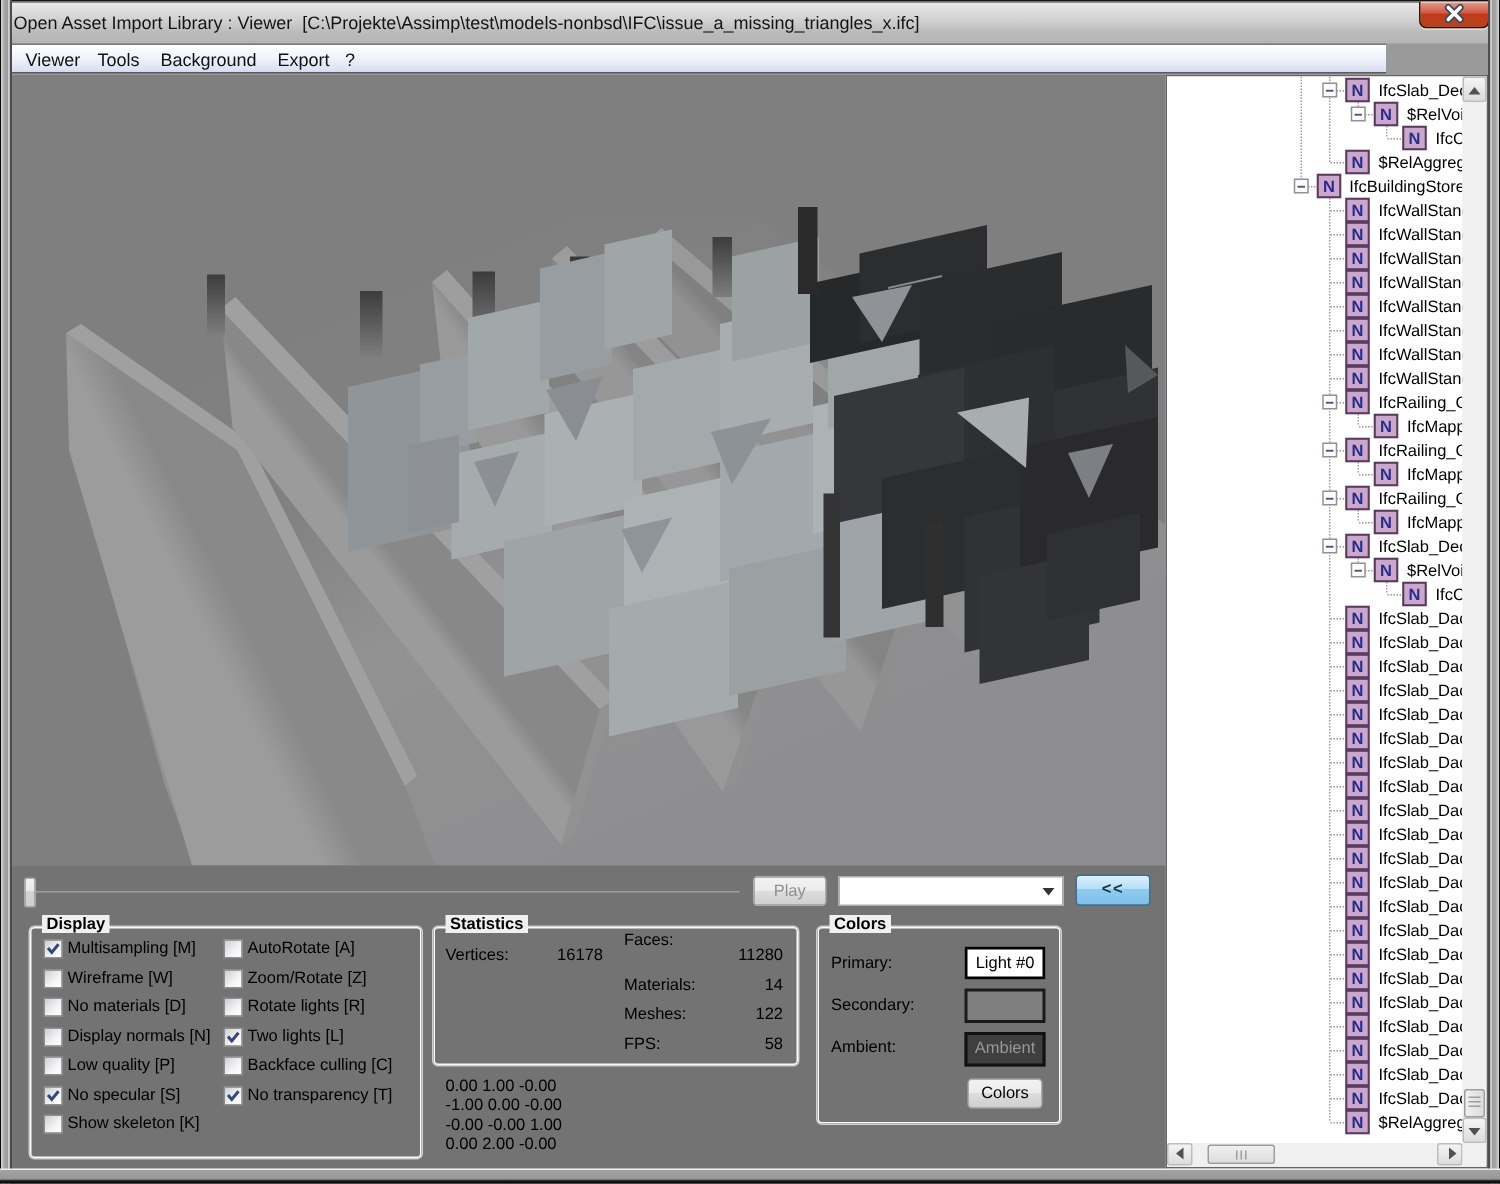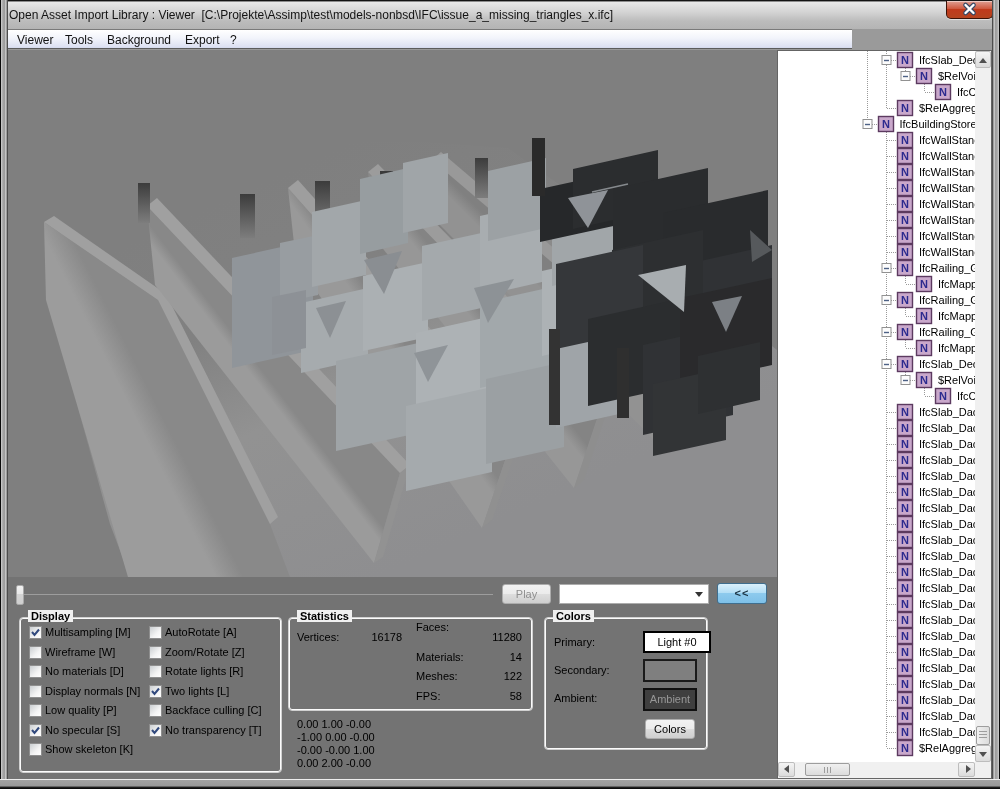--- a/index.html
+++ b/index.html
@@ -22,21 +22,21 @@
 
 
 #lborder { left:0; top:0; width:8px; height:789px;
   background:linear-gradient(90deg,#0b0b0b 0,#0b0b0b 1px,#cfcfcf 1px,#a5a5a5 3px,#9b9b9b 5px,#ededed 6px,#4d4d4d 7px,#4d4d4d 8px); }
 #rborder { left:992px; top:0; width:8px; height:789px;
   background:linear-gradient(270deg,#0b0b0b 0,#0b0b0b 1px,#cfcfcf 1px,#a5a5a5 3px,#9b9b9b 5px,#ededed 6px,#4d4d4d 7px,#4d4d4d 8px); }
 #bborder { left:0; top:779px; width:1000px; height:10px;
   background:linear-gradient(#ededed 0,#ededed 1px,#a2a2a2 1px,#989898 7px,#2e2e2e 8px,#0b0b0b 9px); }
 
 
-#menubar { left:8px; top:29px; width:844px; height:20px;
+#menubar { left:8px; top:29px; width:916px; height:20px;
   background:linear-gradient(#ffffff,#f2f4fb 45%,#dde1f2 92%,#d4d9ee);
   border-top:1px solid #7a7a7a; border-bottom:1px solid #5c5c5c; font-size:12px; color:#111; }
 #menubar span { position:absolute; top:3px; }
 
 
 #viewport { left:8px; top:50px; width:769px; height:527px; background:#7f7f7f; }
 
 
 #treepanel { left:777px; top:50px; width:215px; height:729px; background:#f0f0f0;
   border:1px solid #646464; }
@@ -461,21 +461,21 @@
     <div class="cblabel" style="left:408px;top:112.6px">FPS:</div>
     <div class="cblabel" style="left:474px;top:112.6px;width:40px;text-align:right">58</div>
     <div class="cblabel" style="left:289px;top:140.5px">0.00 1.00 -0.00</div>
     <div class="cblabel" style="left:289px;top:153.5px">-1.00 0.00 -0.00</div>
     <div class="cblabel" style="left:289px;top:166.5px">-0.00 -0.00 1.00</div>
     <div class="cblabel" style="left:289px;top:179.5px">0.00 2.00 -0.00</div>
     <div class="groupbox" style="left:536px;top:40px;width:164px;height:133px">
       <span class="grouplabel">Colors</span>
     </div>
     <div class="cblabel" style="left:546px;top:59px">Primary:</div>
-    <div class="abs" style="left:635px;top:54px;width:68px;height:22px;background:#fff;border:2px solid #000;font-size:11px;text-align:center;line-height:18px">Light #0</div>
+    <div class="abs" style="left:635px;top:54px;width:54px;height:22px;background:#fff;border:2px solid #000;font-size:11px;text-align:center;line-height:18px">Light #0</div>
     <div class="cblabel" style="left:546px;top:87px">Secondary:</div>
     <div class="abs" style="left:635px;top:82px;width:54px;height:23px;background:#7f7f7f;border:2px solid #1a1a1a"></div>
     <div class="cblabel" style="left:546px;top:115px">Ambient:</div>
     <div class="abs" style="left:635px;top:111px;width:54px;height:23px;background:#3f3f3f;border:2px solid #111;font-size:11px;color:#979797;text-align:center;line-height:19px">Ambient</div>
     <div class="btn" style="left:637px;top:142px;width:50px;height:20px;color:#000;line-height:18px">Colors</div>
   </div>
 <div class="abs" style="left:975px;top:51px;width:16px;height:711px;background:#f0f0f0"></div>
 <div class="abs" style="left:975px;top:51px;width:16px;height:17px;background:linear-gradient(#f4f4f4,#dcdcdc);border:1px solid #bdbdbd;border-radius:2px"></div>
 <div class="abs" style="left:979px;top:58px;width:0;height:0;border-left:4px solid transparent;border-right:4px solid transparent;border-bottom:5px solid #505050"></div>
 <div class="abs" style="left:975px;top:745px;width:16px;height:17px;background:linear-gradient(#f4f4f4,#dcdcdc);border:1px solid #bdbdbd;border-radius:2px"></div>

